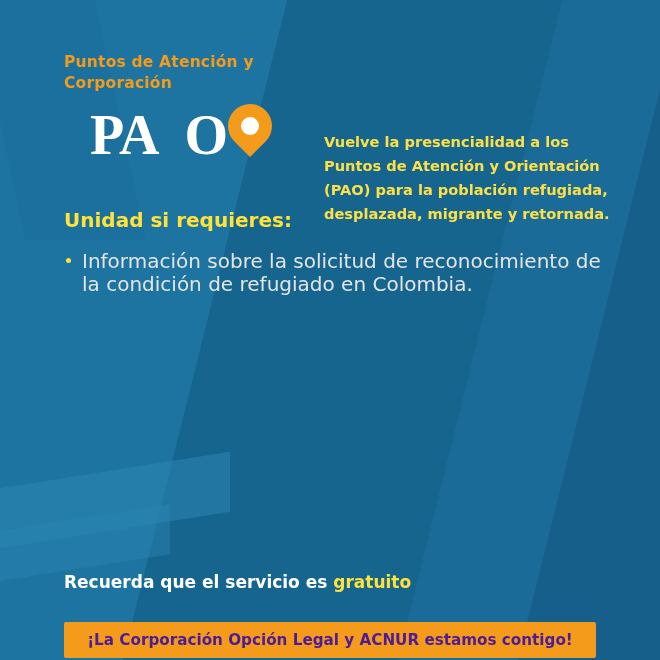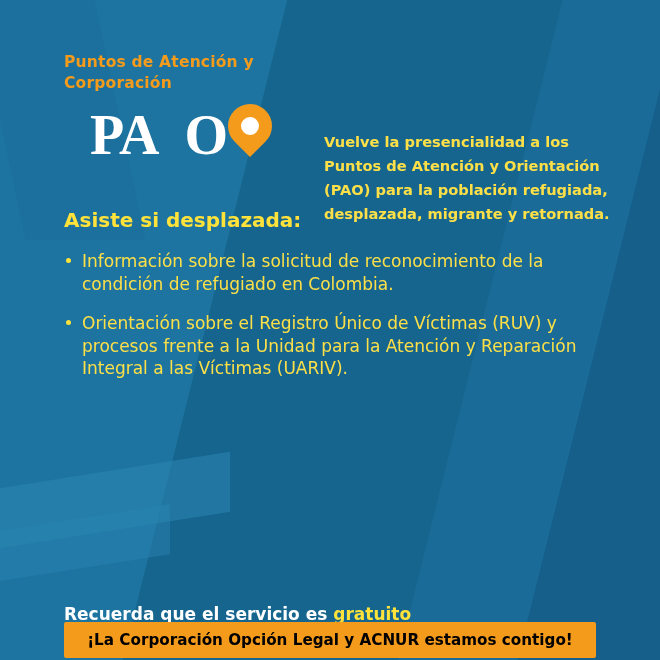--- a/index.html
+++ b/index.html
@@ -162,40 +162,40 @@
   }
 
   .bullets {
     position: absolute;
     left: 64px;
     top: 250px;
     width: 540px;
   }
   .bullet {
     position: relative;
-    color: #fde047;
-    font-size: 17px;
+    color: #e5e5e5;
+    font-size: 20px;
     line-height: 22.5px;
     margin-bottom: 17px;
     padding-left: 18px;
   }
   .bullet .dot {
     position: absolute;
     left: 2px;
     top: 8px;
     width: 5px;
     height: 5px;
     border-radius: 50%;
     background: #ffe23a;
   }
 
   .remember {
     position: absolute;
     left: 64px;
-    top: 604px;
+    top: 572px;
     color: #ffffff;
     font-weight: bold;
     font-size: 17px;
   }
   .remember .free {
     color: #ffe23a;
   }
 
   .footer {
     position: absolute;
@@ -203,21 +203,21 @@
     top: 622px;
     width: 532px;
     height: 36px;
     background: #f59b1c;
     border-radius: 2px;
   }
   .footer-text {
     display: block;
     text-align: center;
     line-height: 36px;
-    color: #000000;
+    color: #4c1d95;
     font-weight: bold;
     font-size: 15.2px;
   }
 </style>
 </head>
 <body>
 
 <div class="poster">
 
   <div class="band band-b"></div>
@@ -234,31 +234,27 @@
       <div class="brand-line">Puntos de Atención y</div>
       <div class="brand-line">Corporación</div>
       <div class="pao-wrap">
         <span class="pao">PA</span><span class="pao">O</span>
         <div class="pin"></div>
       </div>
     </div>
 
     <div class="headline">Vuelve la presencialidad a los Puntos de Atención y Orientación (PAO) para la población refugiada, desplazada, migrante y retornada.</div>
 
-    <div class="section-title">Asiste si desplazada:</div>
+    <div class="section-title">Unidad si requieres:</div>
 
     <div class="bullets">
       <div class="bullet">
         <span class="dot"></span>
         <span>Información sobre la solicitud de reconocimiento de la condición de refugiado en Colombia.</span>
       </div>
-      <div class="bullet">
-        <span class="dot"></span>
-        <span>Orientación sobre el Registro Único de Víctimas (RUV) y procesos frente a la Unidad para la Atención y Reparación Integral a las Víctimas (UARIV).</span>
-      </div>
     </div>
 
     <div class="remember">
       <span>Recuerda que el servicio es </span><span class="free">gratuito</span>
     </div>
 
     <div class="footer">
       <span class="footer-text">¡La Corporación Opción Legal y ACNUR estamos contigo!</span>
     </div>
 

